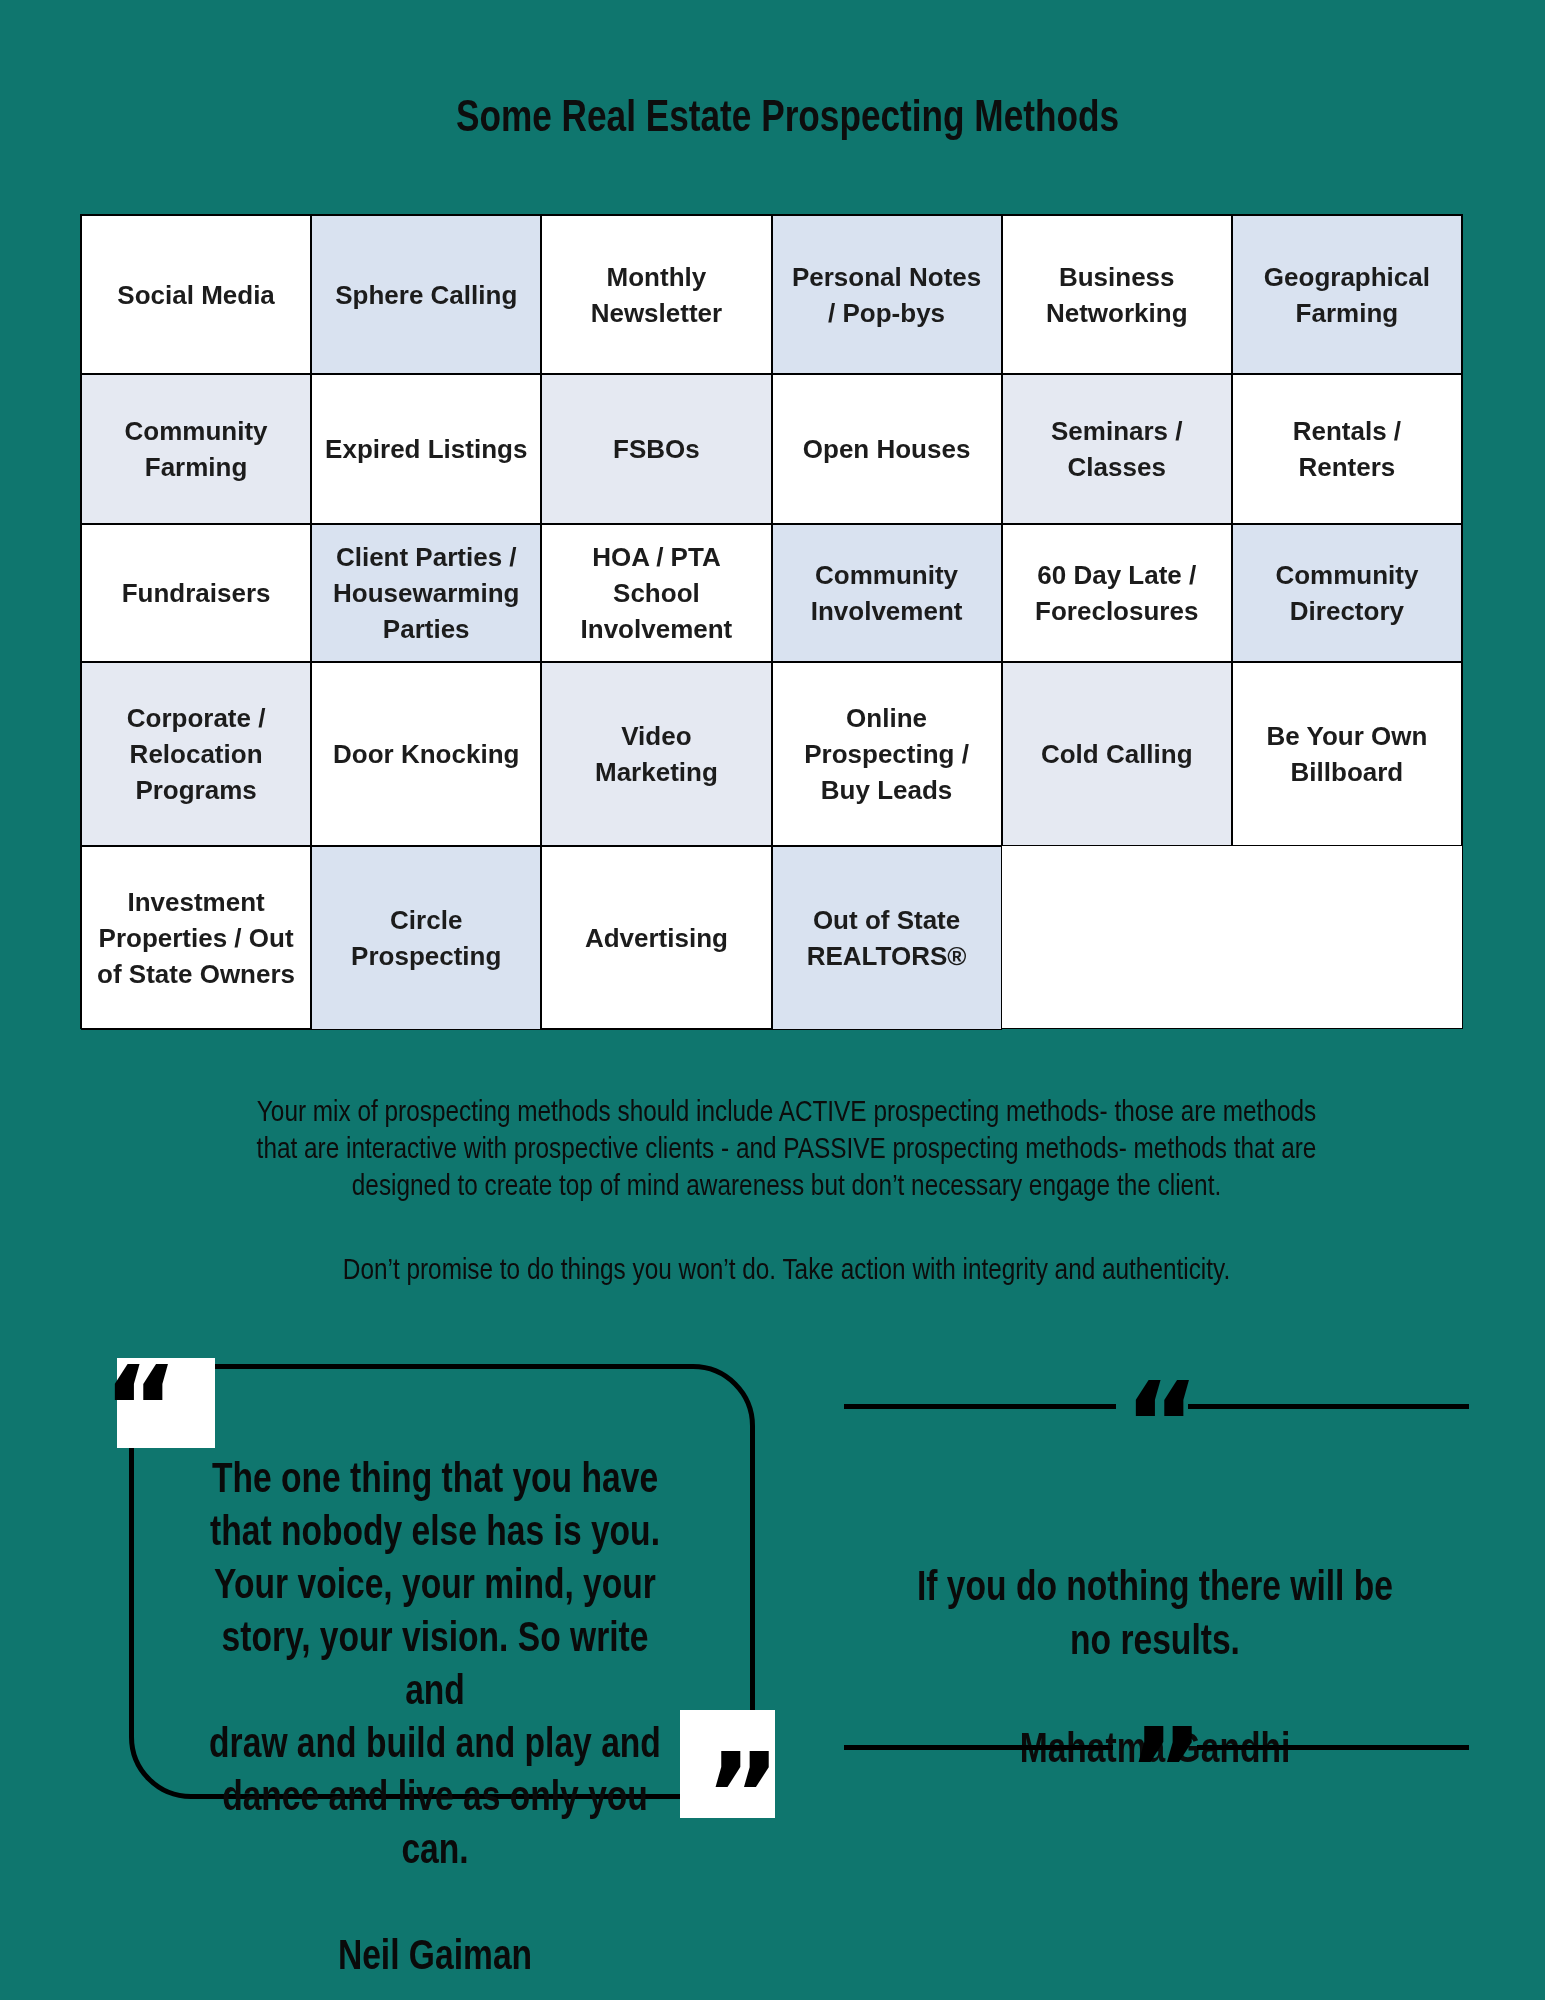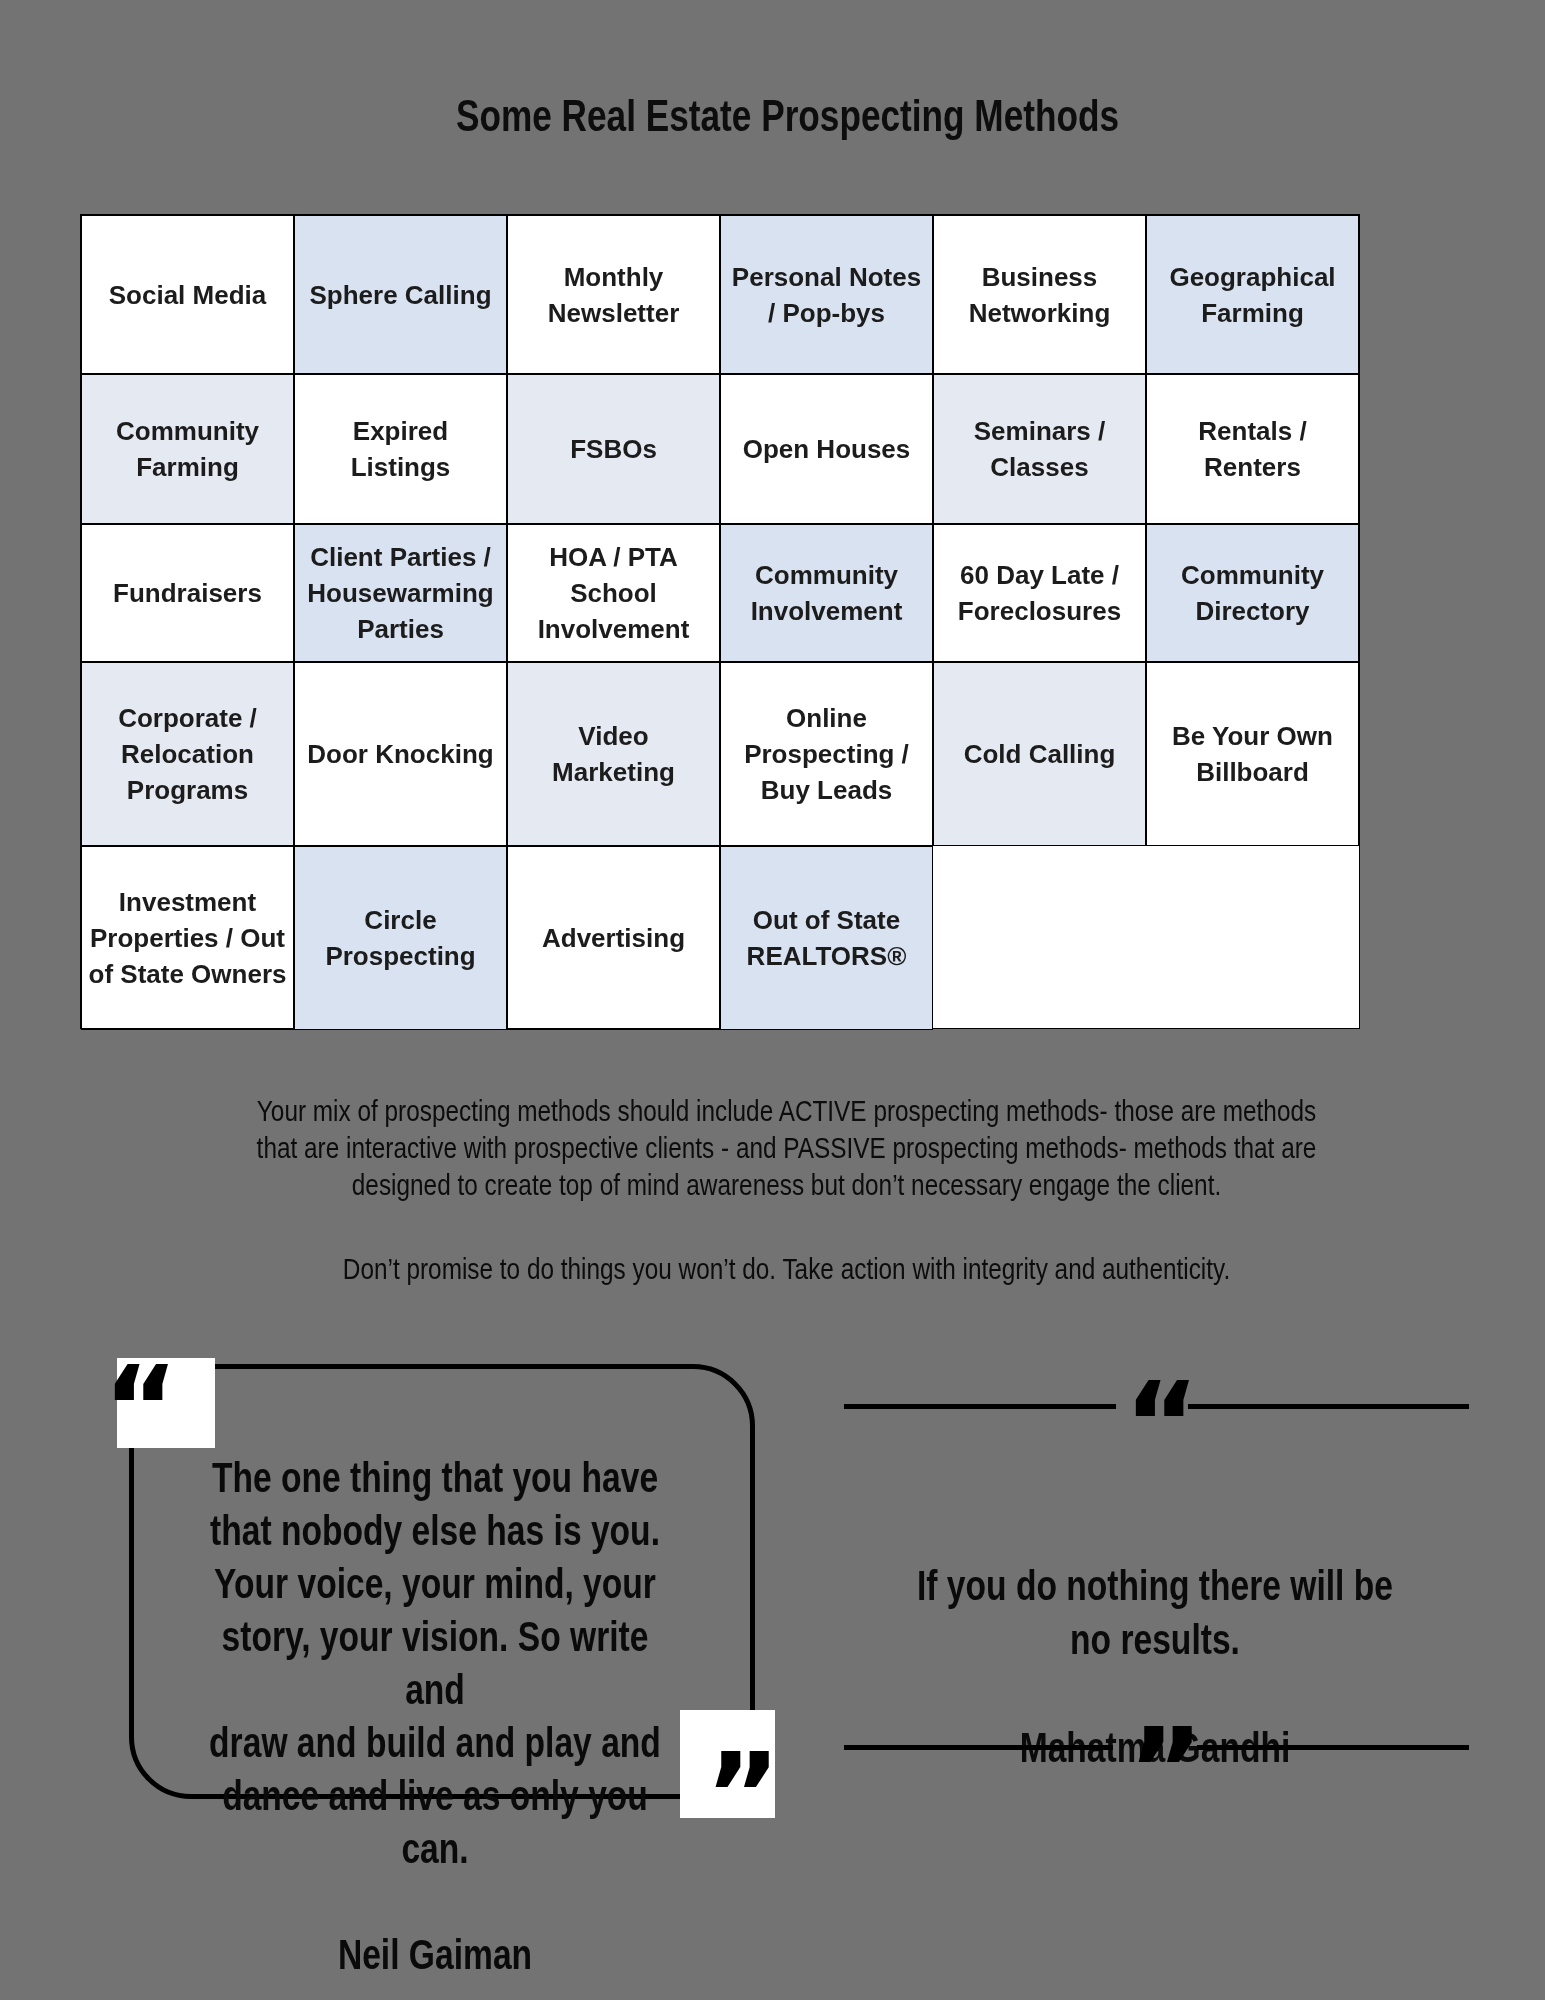--- a/index.html
+++ b/index.html
@@ -1,30 +1,30 @@
 <!DOCTYPE html>
 <html><head>
 <meta charset="utf-8">
 <style>
   * { margin:0; padding:0; box-sizing:border-box; }
   html,body { background:#ffffff; }
   body { width:1545px; height:2000px; position:relative; font-family:"Liberation Sans", sans-serif; color:#111; }
-  .page { position:absolute; inset:0; background:#737373; overflow:hidden; }
+  .page { position:absolute; inset:0; background:#0f766e; overflow:hidden; }
 
   
   .title {
     position:absolute; top:94px; left:30px; right:0;
     text-align:center; font-size:44px; line-height:44px; font-weight:700; color:#0d0d0d;
     transform:scaleX(0.80); transform-origin:center;
     white-space:nowrap;
   }
 
   
   .grid {
-    position:absolute; left:80px; top:214px; width:1280px; height:815px;
+    position:absolute; left:80px; top:214px; width:1383px; height:815px;
     display:grid; grid-template-columns:repeat(6,1fr);
     grid-template-rows:159px 150px 138px 184px 184px;
     border:1.5px solid #000; background:#fff;
   }
   .cell {
     border:1.5px solid #000;
     display:flex; align-items:center; justify-content:center;
     text-align:center; white-space:pre-line;
     font-weight:700; font-size:26px; line-height:36px; color:#1c1c1c;
     padding:4px 6px;

